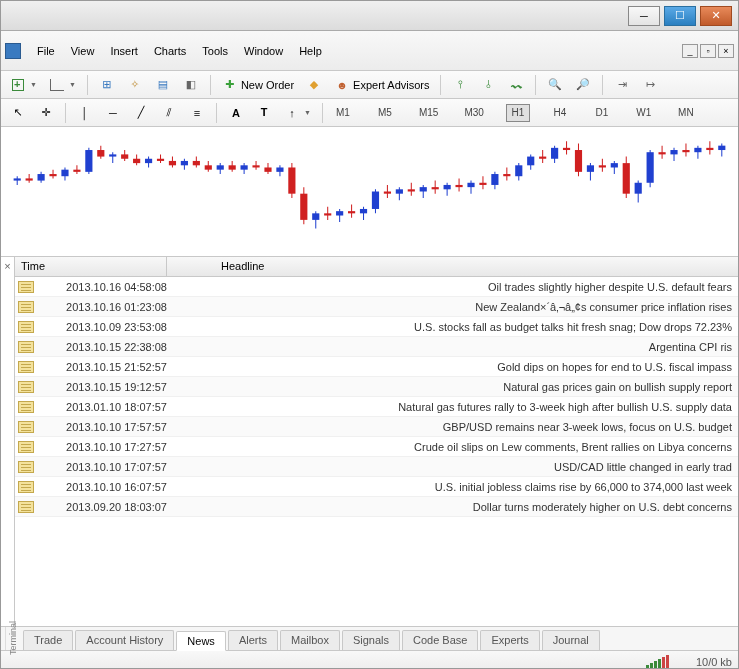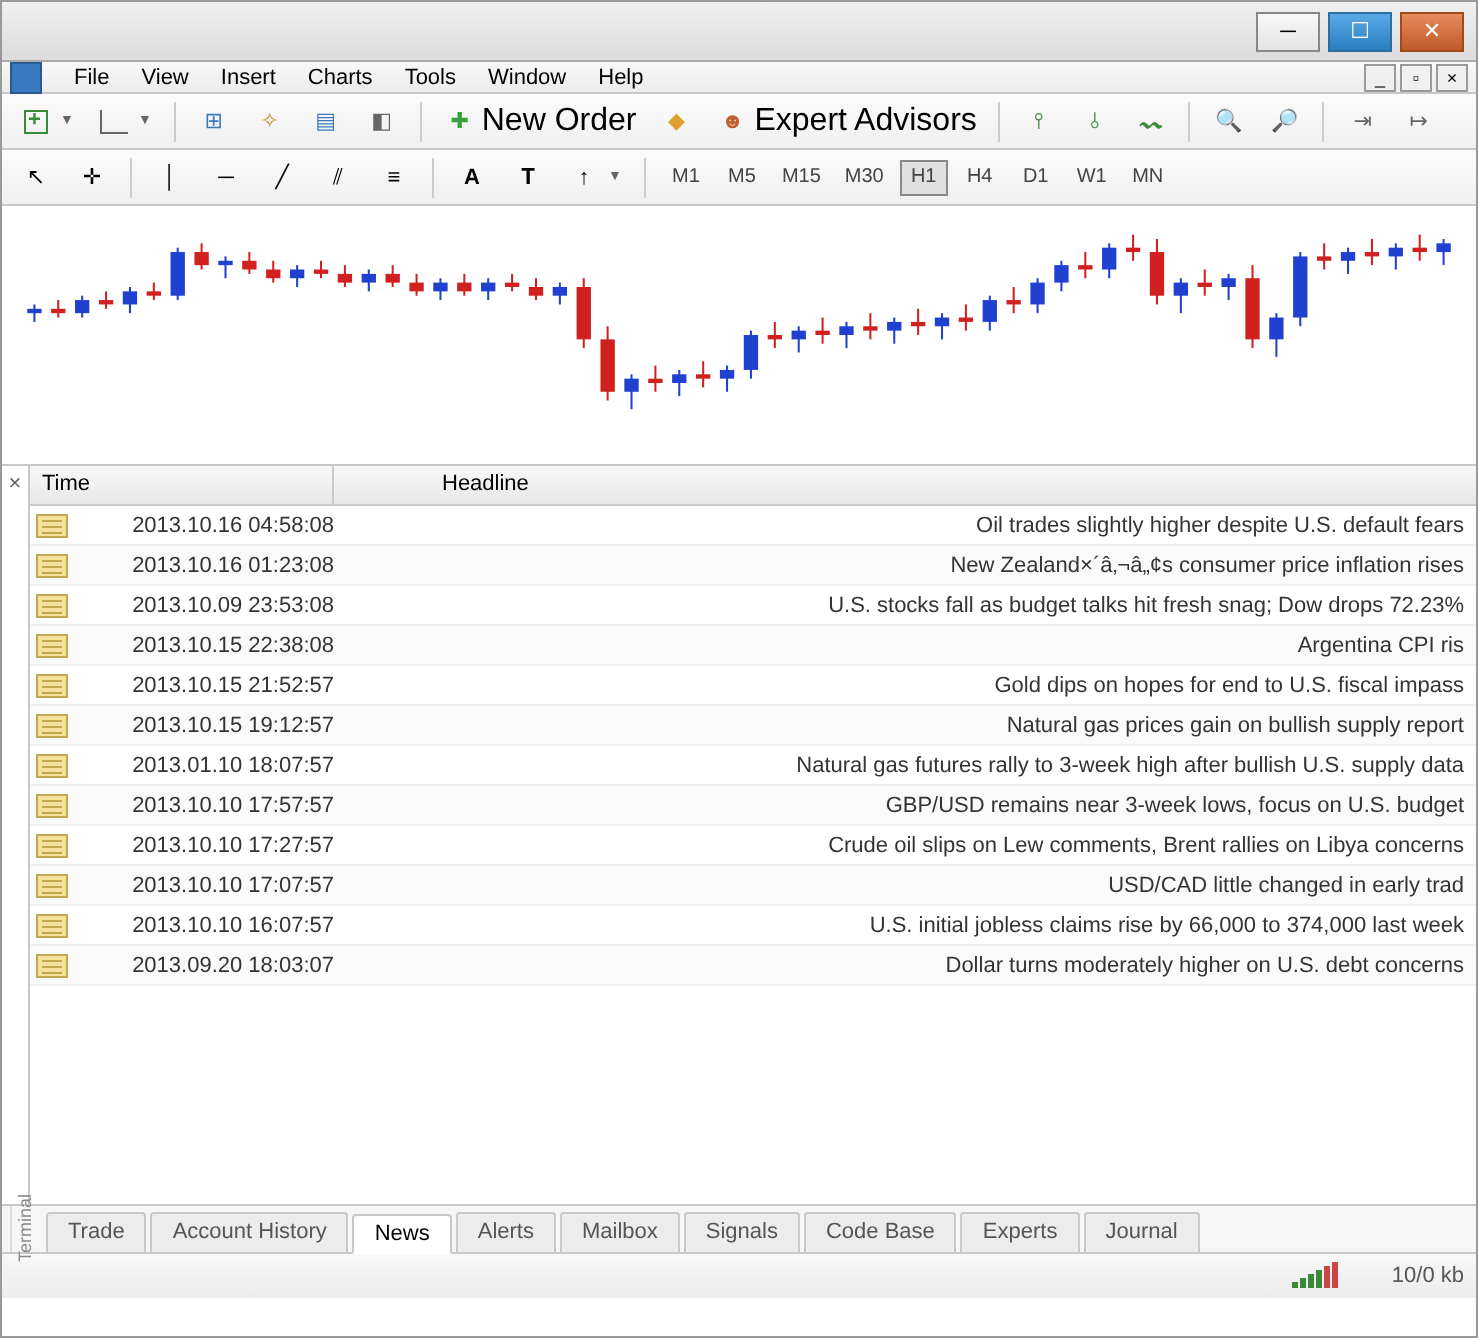--- a/index.html
+++ b/index.html
@@ -5,32 +5,32 @@
 * { margin: 0; padding: 0; box-sizing: border-box; }
 body { font-family: Tahoma, sans-serif; font-size: 11px; background: #fff; width: 739px; height: 669px; border: 1px solid #999; overflow: hidden; }
 
 
 .titlebar { height: 30px; background: linear-gradient(to bottom, #f0f0f0, #dcdcdc); border-bottom: 1px solid #aaa; display: flex; align-items: center; justify-content: flex-end; padding: 0 6px; gap: 4px; }
 .win-btn { width: 32px; height: 20px; border: 1px solid #888; background: linear-gradient(#f8f8f8,#e4e4e4); display: flex; align-items: center; justify-content: center; font-size: 11px; cursor: pointer; }
 .win-max { background: linear-gradient(#5aa9e6,#2a7fc0); color:#fff; border-color:#2a6fa0; }
 .win-close { background: linear-gradient(#e88a5a,#c05a2a); color:#fff; border-color:#a04a20; }
 
 
-.menubar { height: 16px; background: linear-gradient(#f8f8f8,#ececec); border-bottom: 1px solid #c8c8c8; display: flex; align-items: center; padding: 0 4px; gap: 2px; }
+.menubar { height: 40px; background: linear-gradient(#f8f8f8,#ececec); border-bottom: 1px solid #c8c8c8; display: flex; align-items: center; padding: 0 4px; gap: 2px; }
 .app-icon { width: 16px; height: 16px; background: #3a7ac0; border: 1px solid #2a5a90; margin-right: 6px; }
 .menu-item { padding: 3px 8px; cursor: pointer; }
 .menubar-end { margin-left: auto; display: flex; gap: 2px; }
 .mini-btn { width: 16px; height: 14px; border: 1px solid #999; background: #f0f0f0; display:flex; align-items:center; justify-content:center; font-size: 9px; cursor:pointer; }
 
 
 .toolbar { height: 28px; background: linear-gradient(#fbfbfb,#f0f0f0); border-bottom: 1px solid #c8c8c8; display: flex; align-items: center; padding: 0 6px; gap: 6px; }
 .tb-sep { width: 1px; height: 20px; background: #ccc; margin: 0 2px; }
 .tb-btn { min-width: 20px; height: 20px; display: flex; align-items: center; justify-content: center; cursor: pointer; padding: 0 3px; gap: 3px; }
 .tb-icon { width: 16px; height: 16px; display:flex; align-items:center; justify-content:center; }
-.tb-text { font-size: 16px; }
+.tb-text { font-size: 11px; }
 .tf-btn { min-width: 24px; height: 18px; border: 1px solid transparent; display:flex; align-items:center; justify-content:center; font-size: 10px; color:#444; cursor:pointer; padding: 0 3px; }
 .tf-btn.active { border: 1px solid #888; background: #e0e0e0; }
 
 
 .chart { height: 130px; border-bottom: 1px solid #c8c8c8; position: relative; background: #fff; }
 .chart svg { width: 100%; height: 100%; }
 
 
 .panel { display: flex; height: 370px; border-bottom: 1px solid #c8c8c8; }
 .panel-close { width: 14px; border-right: 1px solid #c8c8c8; display:flex; align-items:flex-start; justify-content:center; cursor:pointer; padding-top: 3px; color:#666; }
@@ -185,21 +185,21 @@
       <span class="tb-icon" style="font-weight:bold">A</span>
     </div>
   <div class="tb-btn">
       <span class="tb-icon">𝐓</span>
     </div>
   <div class="tb-btn">
       <span class="tb-icon">↑</span>
       <span class="dd-arrow">▼</span>
     </div>
   <div class="tb-sep"></div>
-  <div id="tf-host" style="display:flex;gap:4px">
+  <div id="tf-host" style="display:flex;gap:18px">
       <div class="tf-btn">M1</div>
       <div class="tf-btn">M5</div>
       <div class="tf-btn">M15</div>
       <div class="tf-btn">M30</div>
       <div class="tf-btn active">H1</div>
       <div class="tf-btn">H4</div>
       <div class="tf-btn">D1</div>
       <div class="tf-btn">W1</div>
       <div class="tf-btn">MN</div>
     </div>

